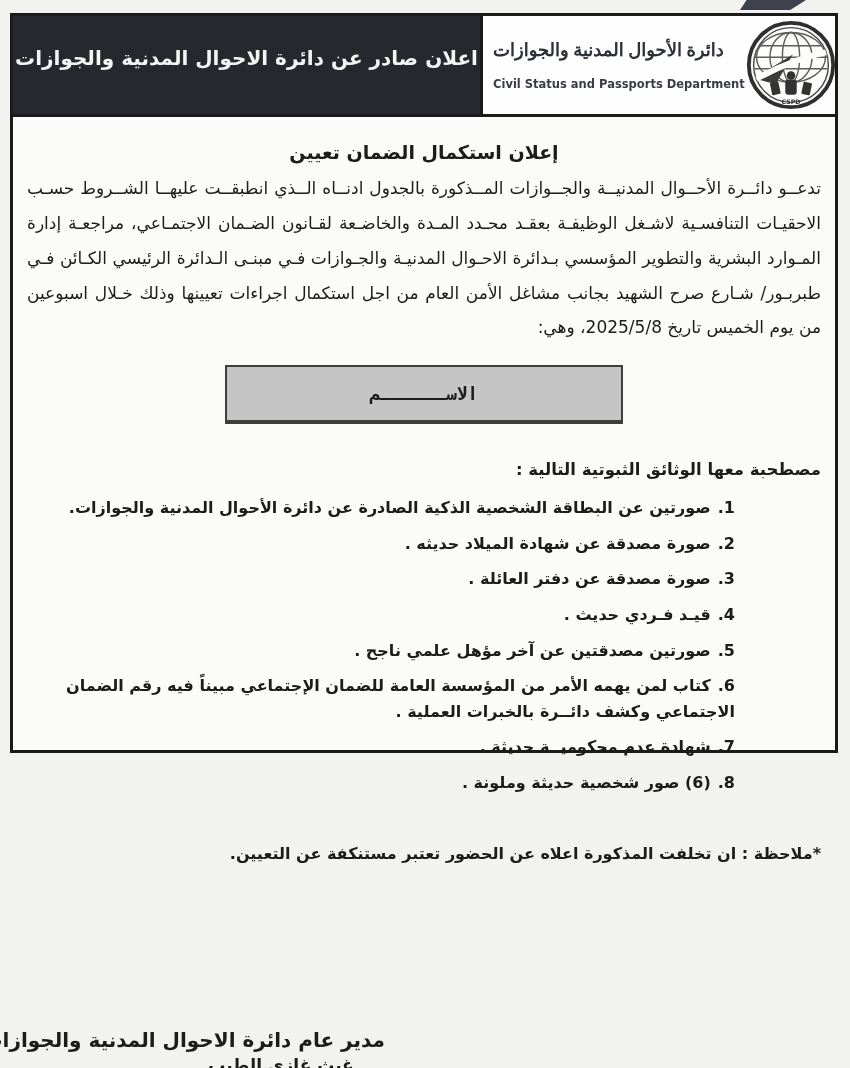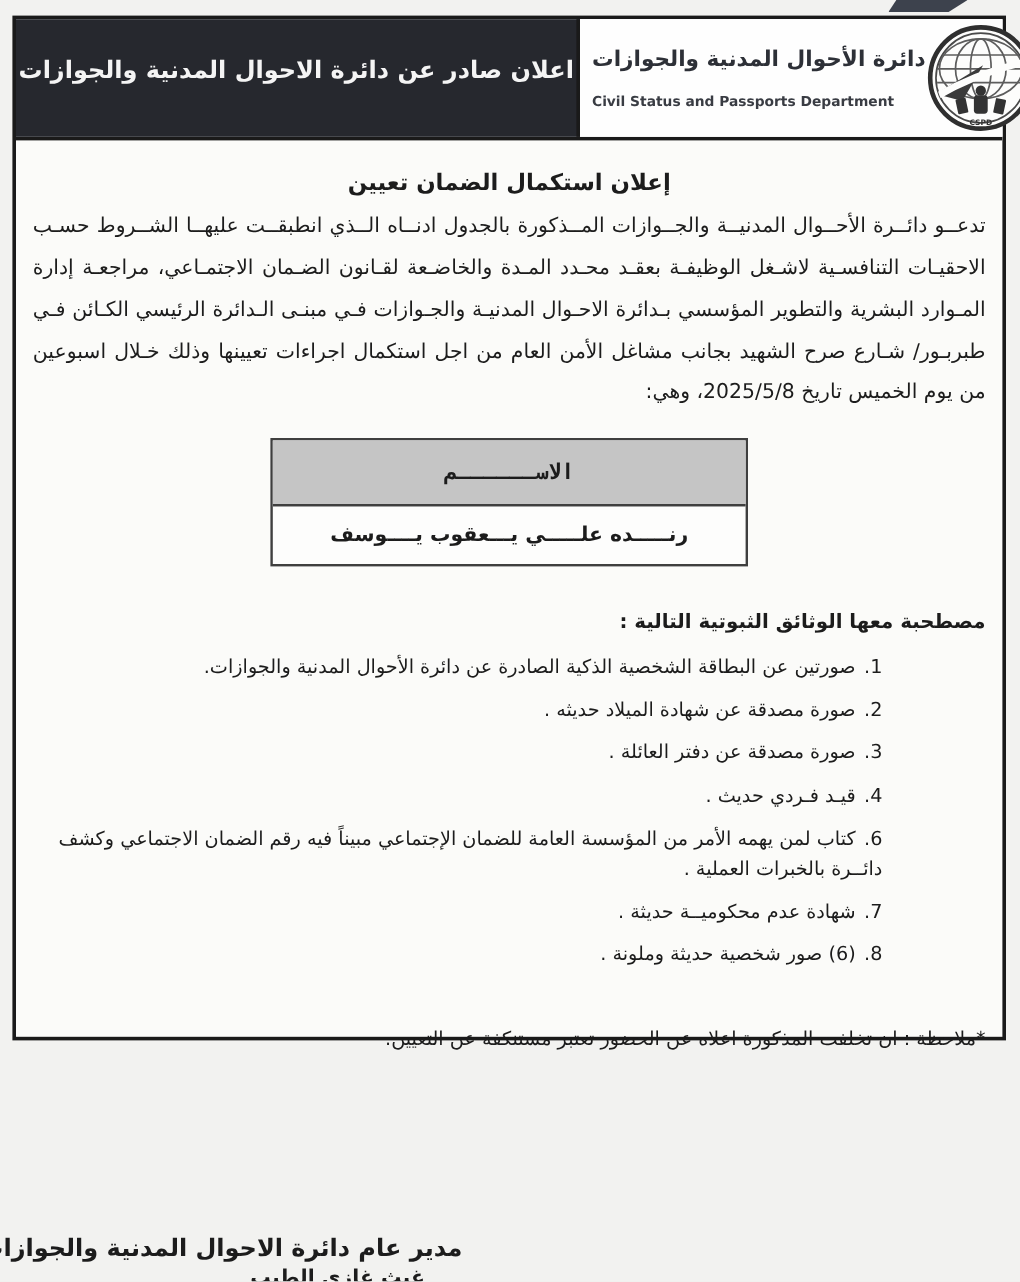--- a/index.html
+++ b/index.html
@@ -3,52 +3,52 @@
 <meta charset="utf-8">
 <style>
   * { margin:0; padding:0; box-sizing:border-box; }
   body { font-family:"DejaVu Sans", sans-serif; background:#e9e9e7; }
   .page { position:relative; width:850px; height:1068px; background:#f2f2f0; overflow:hidden; margin:0 auto; }
 
   
   .corner-mark { position:absolute; top:0; left:740px; width:66px; height:10px;
     background:#3d424d; clip-path:polygon(10% 0,100% 0,76% 100%,0 100%); }
 
-  .doc { position:absolute; left:10px; top:13px; width:828px; height:854px;
+  .doc { position:absolute; left:10px; top:13px; width:828px; height:740px;
     border:3px solid #1a1a1a; background:#fbfbf9; }
 
   
   .header { direction:ltr; display:flex; height:101px; border-bottom:3px solid #1a1a1a; background:#fff; }
   .banner { flex:1; background:#26282e; color:#f4f4f4; display:flex; align-items:center; justify-content:center;
     font-weight:bold; font-size:20px; border-right:3px solid #1a1a1a; padding-bottom:14px; white-space:nowrap; }
   .orgbox { width:352px; background:#fefefe; display:flex; align-items:center; padding:2px 4px 2px 6px; }
   .orgtext { flex:1; direction:rtl; text-align:left; padding-left:4px; line-height:1.25; }
-  .org-ar { font-size:18px; font-weight:bold; color:#2d3037; white-space:nowrap; }
+  .org-ar { font-size:18px; font-weight:bold; color:#2d3037; white-space:nowrap;font-family:Liberation Serif, serif; }
   .org-en { direction:ltr; font-size:11.5px; font-weight:bold; color:#393c43; white-space:nowrap;margin-top:16px; }
   .logo { width:92px; height:92px; flex:0 0 auto; }
 
   
   .content { position:relative; padding:0 14px; direction:rtl; color:#1c1c1c;
     height:938px; }
   .title { text-align:center; font-weight:bold; font-size:19px; margin-top:24px; }
   .intro { margin-top:8px; font-weight:normal; font-size:17px; line-height:2.05;
     text-align:justify; text-align-last:right; }
 
   .nametable { width:398px; margin:20px auto 0; border:2px solid #3f3f3f; background:#fdfdfc; }
   .nametable .th { background:#c5c5c5; border-bottom:2px solid #3f3f3f; height:55px;
     display:flex; align-items:center; justify-content:center; font-weight:bold; font-size:18px;font-family:Liberation Mono, monospace; }
   .nametable .td { height:48px; display:flex; align-items:center; justify-content:center;
     font-weight:bold; font-size:17px; }
 
   .docs-heading { margin-top:36px; font-weight:bold; font-size:16.5px; }
   .doclist { margin-top:16px; padding-right:86px; }
-  .docitem { font-weight:normal; font-size:16px; line-height:1.6; margin-bottom:10px; }
+  .docitem { font-weight:bold; font-size:16px; line-height:1.6; margin-bottom:10px; }
   .docitem .num { margin-left:7px; }
 
-  .note { margin-top:48px; font-weight:normal; font-size:16px; }
+  .note { margin-top:48px; font-weight:bold; font-size:16px; }
 
   .signature { position:absolute; left:28px; bottom:4px; width:344px; text-align:center; }
   .sig-title { font-weight:bold; font-size:20px; white-space:nowrap; }
   .sig-name { font-weight:bold; font-size:17px; margin-top:3px; transform:translateX(68px); }
 </style>
 </head>
 <body>
 
 <div class="page">
   <div class="corner-mark"></div>
@@ -93,30 +93,30 @@
       </div>
     </div>
 
     <div class="content">
       <div class="title">إعلان استكمال الضمان تعيين</div>
 
       <p class="intro">تدعــو دائــرة الأحــوال المدنيــة والجــوازات المــذكورة بالجدول ادنــاه الــذي انطبقــت عليهــا الشــروط حسـب الاحقيـات التنافسـية لاشـغل الوظيفـة بعقـد محـدد المـدة والخاضـعة لقـانون الضـمان الاجتمـاعي، مراجعـة إدارة المـوارد البشرية والتطوير المؤسسي بـدائرة الاحـوال المدنيـة والجـوازات فـي مبنـى الـدائرة الرئيسي الكـائن فـي طبربـور/ شـارع صرح الشهيد بجانب مشاغل الأمن العام من اجل استكمال اجراءات تعيينها وذلك خـلال اسبوعين من يوم الخميس تاريخ 2025/5/8، وهي:</p>
 
       <div class="nametable">
         <div class="th">الاســــــم</div>
-        <div class="td">رنـــــده علـــــي يـــعقوب يــــوسف</div>
       </div>
 
       <div class="docs-heading">مصطحبة  معها الوثائق الثبوتية التالية :</div>
 
       <div class="doclist">
         <div class="docitem"><span class="num">1.</span><span>صورتين عن البطاقة الشخصية الذكية الصادرة عن دائرة الأحوال المدنية والجوازات.</span></div>
         <div class="docitem"><span class="num">2.</span><span>صورة مصدقة عن شهادة الميلاد حديثه .</span></div>
         <div class="docitem"><span class="num">3.</span><span>صورة مصدقة عن دفتر العائلة .</span></div>
         <div class="docitem"><span class="num">4.</span><span>قيـد فـردي حديث .</span></div>
+        <div class="docitem"><span class="num">5.</span><span>صورتين مصدقتين عن آخر مؤهل علمي ناجح .</span></div>
         <div class="docitem"><span class="num">6.</span><span>كتاب لمن يهمه الأمر من المؤسسة العامة للضمان الإجتماعي مبيناً فيه رقم الضمان الاجتماعي وكشف دائــرة بالخبرات العملية .</span></div>
         <div class="docitem"><span class="num">7.</span><span>شهادة عدم محكوميــة حديثة .</span></div>
         <div class="docitem"><span class="num">8.</span><span>(6) صور شخصية حديثة وملونة .</span></div>
       </div>
 
       <div class="note">*ملاحظة : ان تخلفت المذكورة اعلاه عن الحضور تعتبر مستنكفة عن التعيين.</div>
 
       <div class="signature">
         <div class="sig-title">مدير عام دائرة الاحوال المدنية والجوازات</div>
         <div class="sig-name">غِيث غازي الطيب</div>

